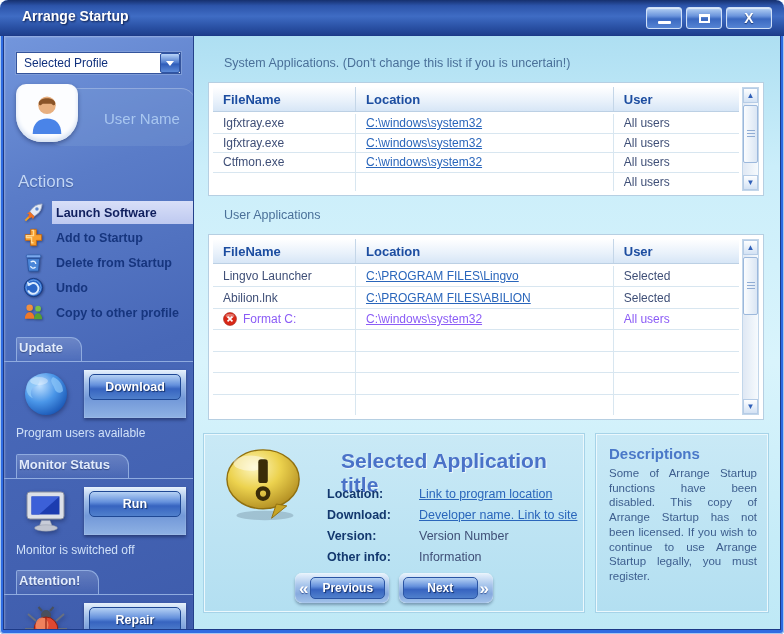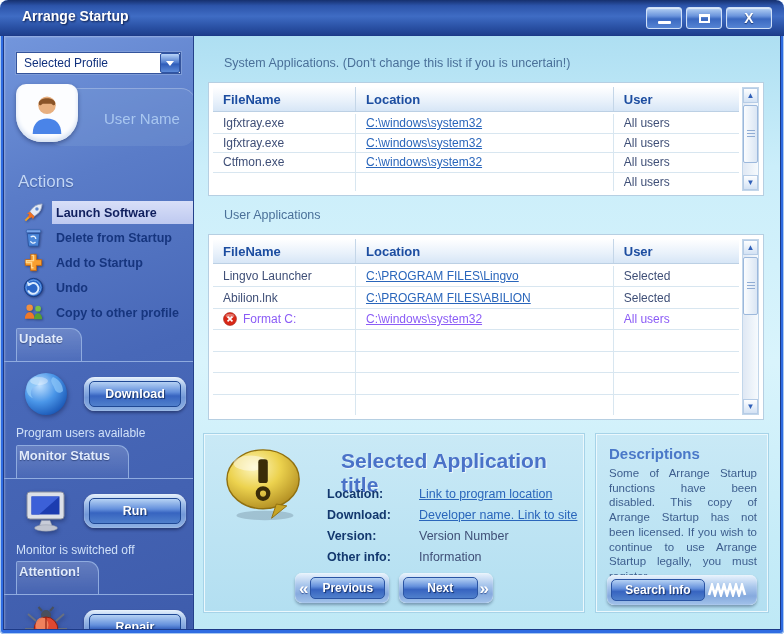--- a/index.html
+++ b/index.html
@@ -46,28 +46,28 @@
   .act-row{position:relative;height:25px;display:flex;align-items:center;}
   .act-row.sel::before{content:"";position:absolute;left:48px;right:0;top:1px;bottom:1px;
     background:linear-gradient(180deg,#d8dff8,#bec9f0);}
   .act-icon{flex:0 0 26px;width:26px;height:24px;margin-left:16px;display:flex;align-items:center;
     justify-content:center;filter:drop-shadow(1px 1px 1px rgba(10,20,60,.45));position:relative;z-index:1;}
   .act-icon svg{width:23px;height:23px;}
   .act-label{margin-left:10px;font-size:12.5px;font-weight:bold;color:#16357e;position:relative;z-index:1;}
   .act-row.sel .act-label{color:#101f5e;}
   .sidetab{margin-top:15px;padding-left:12px;border-bottom:1px solid #8fabdf;height:22px;
     display:flex;align-items:flex-end;}
-  .tab{display:inline-block;height:34px;line-height:20px;padding:0 18px 0 2px;margin-bottom:-1px;
+  .tab{display:inline-block;height:25px;line-height:20px;padding:0 18px 0 2px;margin-bottom:-1px;
     border:1px solid #8fabdf;border-bottom:none;border-radius:2px 11px 0 0;font-weight:bold;
     font-size:13px;color:#e2ecfc;text-shadow:0 1px 1px rgba(16,32,80,.5);
     background:linear-gradient(180deg,rgba(255,255,255,.18),rgba(255,255,255,.02));}
   .sec-row{display:flex;align-items:center;margin:7px 0 0 18px;height:50px;}
   .sec-icon{flex:0 0 48px;width:48px;height:48px;filter:drop-shadow(1px 2px 2px rgba(10,20,60,.4));}
   .sec-icon svg{width:48px;height:48px;}
-  .sbtn-frame{margin-left:14px;width:102px;height:34px;border-radius:11px;padding:4px 5px;
+  .sbtn-frame{margin-left:14px;width:102px;height:48px;border-radius:0;padding:4px 5px;
     background:linear-gradient(180deg,#e6f1fc 0%,#9dbce8 30%,#7298d8 60%,#8fb2e4 100%);
     box-shadow:0 2px 3px rgba(8,16,50,.45),inset 0 0 1px #fff;}
   .sbtn{height:26px;border-radius:5px;border:1px solid #1f4894;color:#fff;font-weight:bold;
     font-size:12.5px;text-align:center;line-height:24px;text-shadow:1px 1px 1px #143068;
     background:linear-gradient(180deg,#b6d2f4 0%,#6490dc 42%,#3764c0 58%,#5080cc 100%);}
   .sec-status{margin:7px 14px 0 12px;font-size:12px;color:#cfe0f8;line-height:1.3;}
   
   .main{position:relative;flex:1;overflow:hidden;
     background:linear-gradient(180deg,#aedff2 0%,#cbeefa 22%,#d9f4fc 55%,#c6ecf8 85%,#bfe9f6 100%);}
   .tlabel{position:absolute;left:30px;font-size:12.5px;color:#4a7099;}
@@ -175,35 +175,35 @@
                 <circle cx="15.6" cy="8.4" r="1.8" fill="#5a86d0"></circle>
                 <path d="M8.2 11.2 5.2 13l2.2.9-2 5 5-2 .9 2.2 1.8-3z" fill="#f07020"></path>
                 <path d="M3.5 20.5 7 17" stroke="#f0a020" stroke-width="2" fill="none"></path>
               </svg>
             </span>
             <span class="act-label">Launch Software</span>
           </div>
           <div class="act-row">
             <span class="act-icon">
               <svg viewBox="0 0 24 24">
+                <path d="M9 3.5h6V9h5.5v6H15v5.5H9V15H3.5V9H9z" fill="#f8a030" stroke="#c06818" stroke-width="1"></path>
+                <path d="M10 4.5h2V10H4.5v2H10v5.5h2" fill="none" stroke="#ffd890" stroke-width="1.4"></path>
+              </svg>
+            </span>
+            <span class="act-label">Add to Startup</span>
+          </div>
+          <div class="act-row">
+            <span class="act-icon">
+              <svg viewBox="0 0 24 24">
                 <rect x="4.5" y="4" width="15" height="3" rx="1.2" fill="#7aa8ec" stroke="#2a5aa8" stroke-width=".7"></rect>
                 <path d="M5.5 8h13l-1.4 13H6.9z" fill="#4a86d8" stroke="#24509c" stroke-width=".8"></path>
                 <path d="M9 11.5c2.8-1.8 5.3-.4 5.4 2m-.3 3.2c-1.8 2-4.6 1.2-5.2-.9" stroke="#e8f2ff" stroke-width="1.4" fill="none"></path>
               </svg>
             </span>
             <span class="act-label">Delete from Startup</span>
-          </div>
-          <div class="act-row">
-            <span class="act-icon">
-              <svg viewBox="0 0 24 24">
-                <path d="M9 3.5h6V9h5.5v6H15v5.5H9V15H3.5V9H9z" fill="#f8a030" stroke="#c06818" stroke-width="1"></path>
-                <path d="M10 4.5h2V10H4.5v2H10v5.5h2" fill="none" stroke="#ffd890" stroke-width="1.4"></path>
-              </svg>
-            </span>
-            <span class="act-label">Add to Startup</span>
           </div>
           <div class="act-row">
             <span class="act-icon">
               <svg viewBox="0 0 24 24">
                 <circle cx="12" cy="12" r="9.5" fill="#2a66c8" stroke="#16387e" stroke-width="1"></circle>
                 <circle cx="12" cy="12" r="7.8" fill="none" stroke="#6aa0e8" stroke-width="1"></circle>
                 <path d="M7.2 9.5A5.6 5.6 0 1 1 6.4 15" stroke="#dcecff" stroke-width="2" fill="none"></path>
                 <path d="M5.2 5.8 6 10.6l4.2-1.8z" fill="#dcecff"></path>
               </svg>
             </span>
@@ -436,24 +436,16 @@
           <div class="glass nav-frame">
             <span class="pill">Next</span>
             <span class="chev">»</span>
           </div>
         </div>
       </div>
 
       <div class="panel desc-panel">
         <div class="desc-h">Descriptions</div>
         <div class="desc-body">Some of Arrange Startup functions have been disabled. This copy of Arrange Startup has not been licensed. If you wish to continue to use Arrange Startup legally, you must register.</div>
-        <div class="glass search-frame">
-          <span class="pill search-pill">Search Info</span>
-          <span class="www">
-            <svg viewBox="0 0 40 14" width="40" height="14">
-              <polyline points="2,12 5,2 8,12 11,2 14,12 17,2 20,12 23,2 26,12 29,2 32,12 35,2 38,12" fill="none" stroke="#fff" stroke-width="2.6"></polyline>
-            </svg>
-          </span>
-        </div>
       </div>
     </div>
   </div>
 </div>
 
 </body></html>

